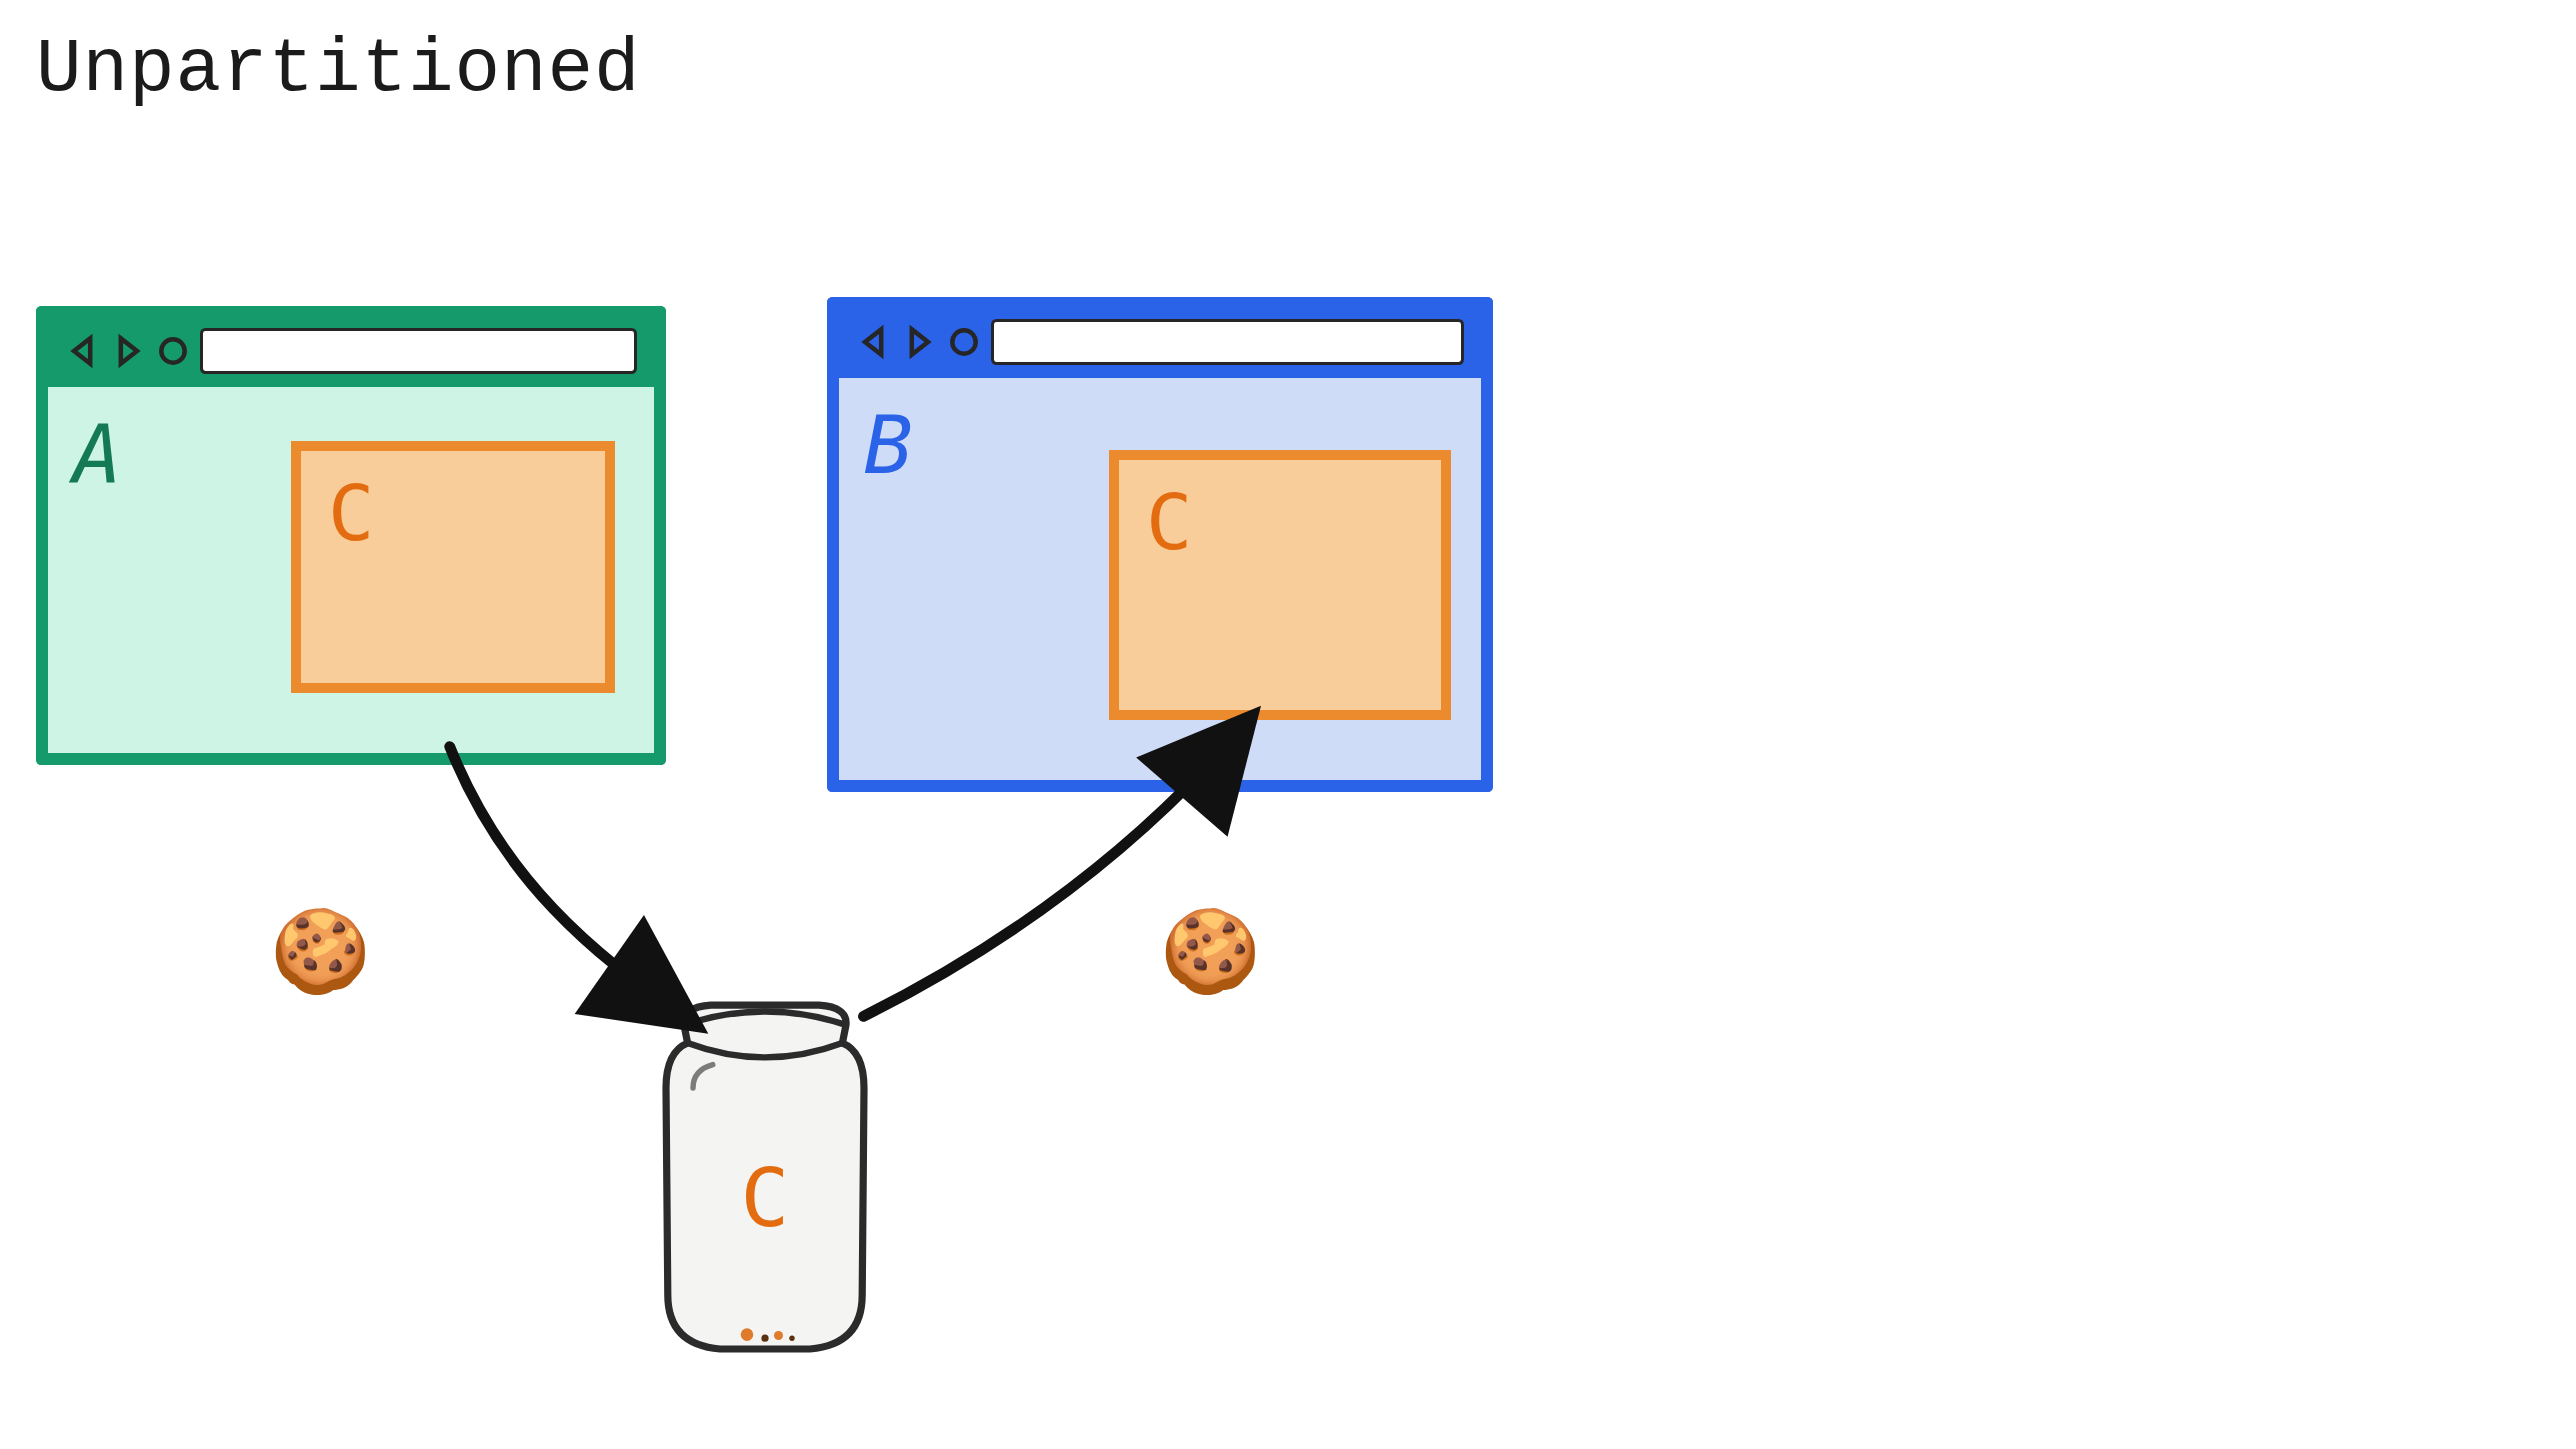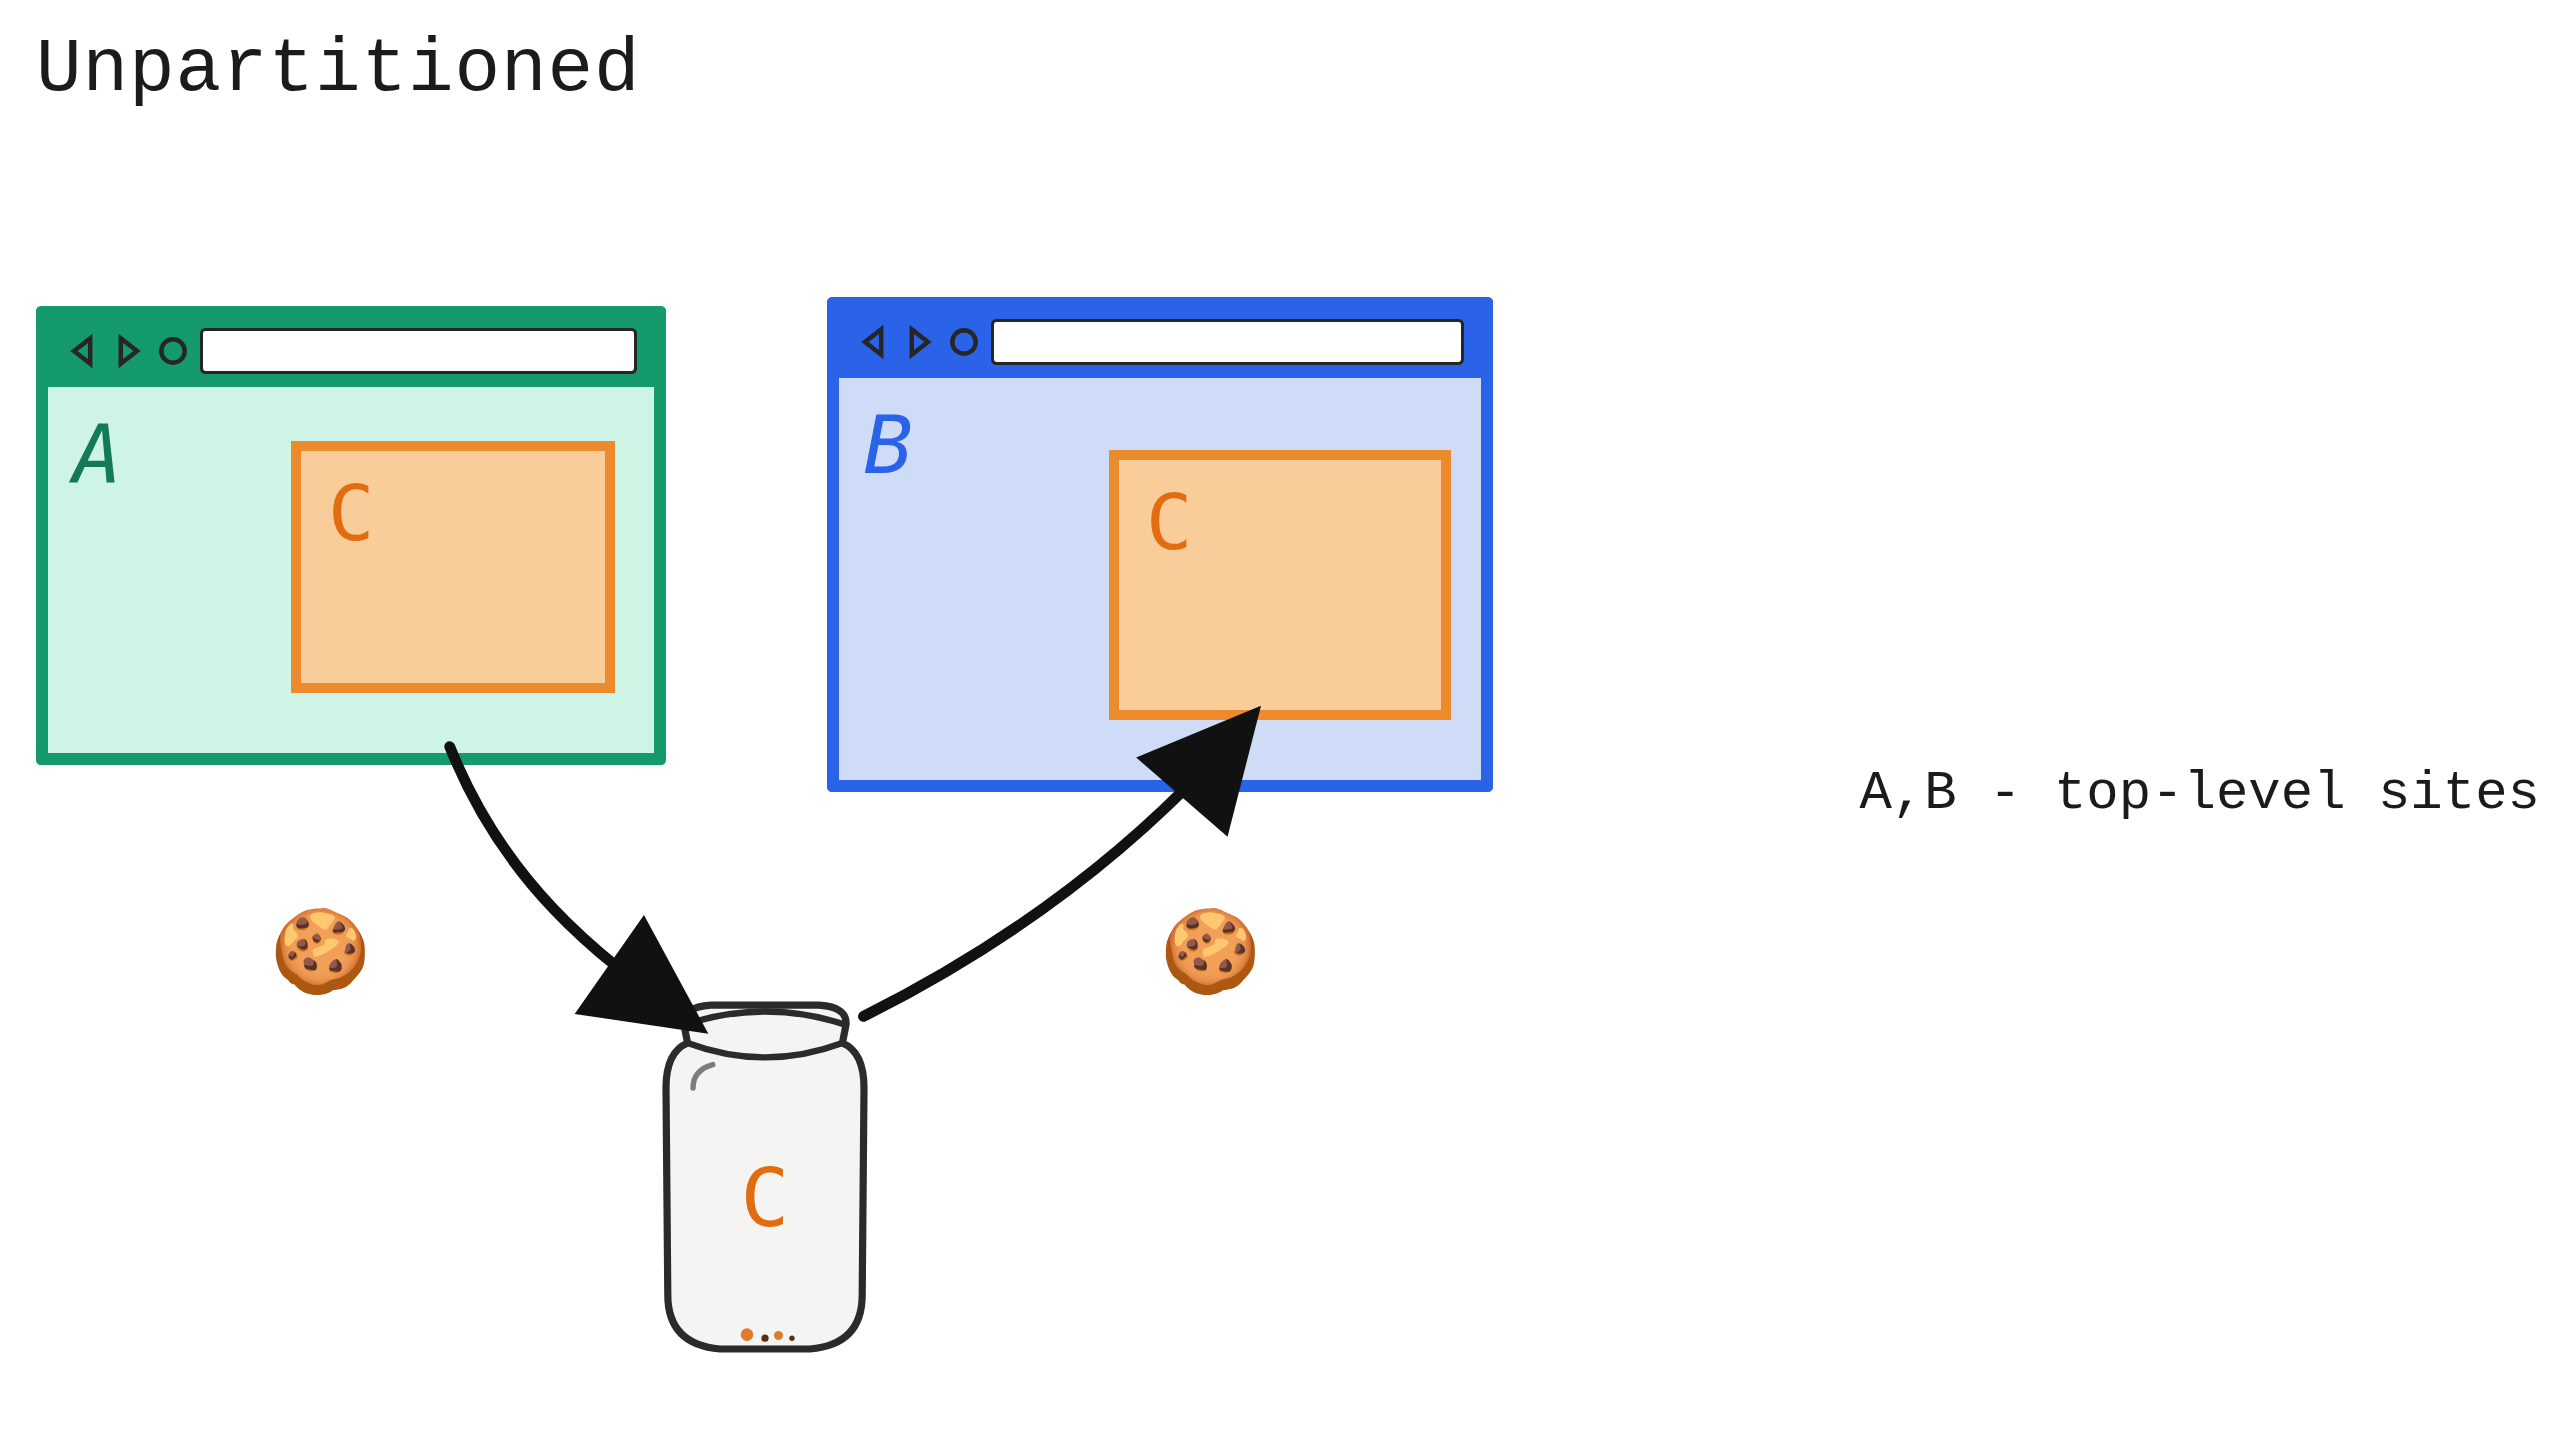--- a/index.html
+++ b/index.html
@@ -148,21 +148,20 @@
   }
 </style>
 </head>
 <body>
 
 <div class="stage">
 
   <div class="title">Unpartitioned</div>
 
   <div class="legend">
-    <div>A,B - top-level sites</div>
   </div>
 
   <div class="browser green">
     <div class="chrome-bar">
       <svg class="nav-icn" viewBox="0 0 40 40">
           <path d="M28 6 L10 20 L28 34 Z"></path>
         </svg>
       <svg class="nav-icn" viewBox="0 0 40 40">
           <path d="M12 6 L30 20 L12 34 Z"></path>
         </svg>

